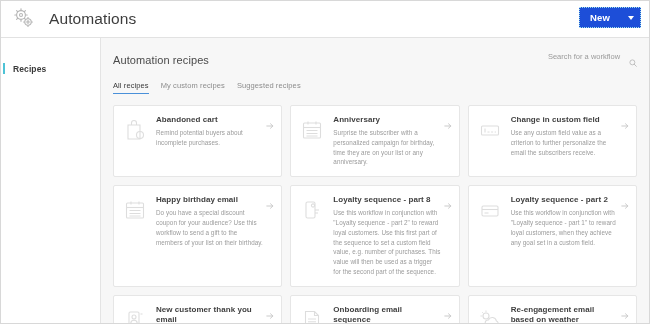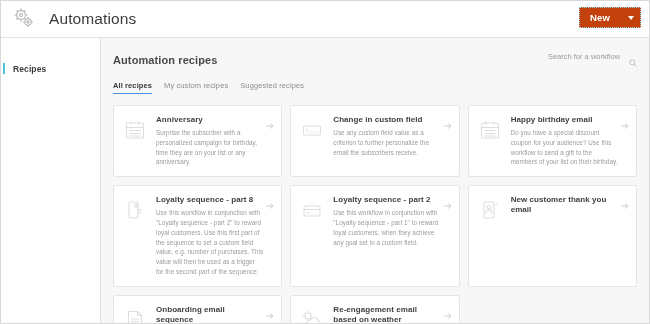--- a/index.html
+++ b/index.html
@@ -33,21 +33,21 @@
     color: #3d3d3d;
     margin-left: 12px;
     letter-spacing: .1px;
     font-weight: 400;
   }
   .new-btn {
     position: absolute;
     right: 8px; top: 6px;
     height: 21px;
     min-width: 62px;
-    background: #c2410c;
+    background: #1d4ed8;
     border: 1px dotted #9fdfe9;
     border-radius: 1px;
     display: flex;
     align-items: center;
     justify-content: space-between;
     padding: 0 6px 0 10px;
     cursor: pointer;
   }
   .new-btn .lbl {
     color: #ffffff;
@@ -101,21 +101,20 @@
   }
   .main-head {
     display: flex;
     align-items: flex-start;
     justify-content: space-between;
   }
   .page-title {
     font-size: 11px;
     color: #4a4a4a;
     letter-spacing: .1px;
-    font-weight: bold;
   }
   .search-box {
     display: flex;
     align-items: center;
     gap: 6px;
     margin-top: -2px;
   }
   .search-input {
     border: none;
     background: transparent;
@@ -139,21 +138,21 @@
   .tab {
     font-size: 7.5px;
     color: #8d8d8d;
     padding-bottom: 4px;
     cursor: pointer;
     letter-spacing: .1px;
     position: relative;
   }
   .tab.active {
     color: #3a3a3a;
-    font-weight: bold;
+    font-weight: normal;
   }
   .tab.active::after {
     content: "";
     position: absolute;
     left: 0; right: 0; bottom: 0;
     height: 1.5px;
     background: #4a90d9;
   }
 
   
@@ -271,20 +270,39 @@
         <div class="tab">
           <span>My custom recipes</span>
         </div>
         <div class="tab">
           <span>Suggested recipes</span>
         </div>
       </div>
 
       <div class="grid">
 
+        <div class="card">
+          <span class="card-icon">
+            <svg viewBox="0 0 26 26" width="26" height="26" fill="none" stroke="#b5b5b5" stroke-width="1.1">
+              <path d="M6 8 h12 v14 H6 z"></path>
+              <path d="M9.5 8 V6 a2.5 2.5 0 0 1 5 0 V8"></path>
+              <circle cx="18" cy="18" r="3.5"></circle>
+            </svg>
+          </span>
+          <div class="card-body">
+            <div class="card-title">Abandoned cart</div>
+            <div class="card-desc">Remind potential buyers about incomplete purchases.</div>
+          </div>
+          <span class="card-arrow">
+            <svg viewBox="0 0 10 10" width="8" height="8" stroke="#8a8a8a" stroke-width="1.1" fill="none" stroke-linecap="round">
+              <line x1="1" y1="5" x2="8.4" y2="5"></line>
+              <polyline points="5.6,2.2 8.6,5 5.6,7.8"></polyline>
+            </svg>
+          </span>
+        </div>
 
         <div class="card">
           <span class="card-icon">
             <svg viewBox="0 0 26 26" width="26" height="26" fill="none" stroke="#b5b5b5" stroke-width="1.1">
               <rect x="4.5" y="6" width="17" height="15" rx="1"></rect>
               <line x1="4.5" y1="10.5" x2="21.5" y2="10.5"></line>
               <line x1="9" y1="4.5" x2="9" y2="7.5"></line>
               <line x1="17" y1="4.5" x2="17" y2="7.5"></line>
               <g stroke-width="1">
                 <line x1="7.5" y1="13.5" x2="18.5" y2="13.5"></line>

